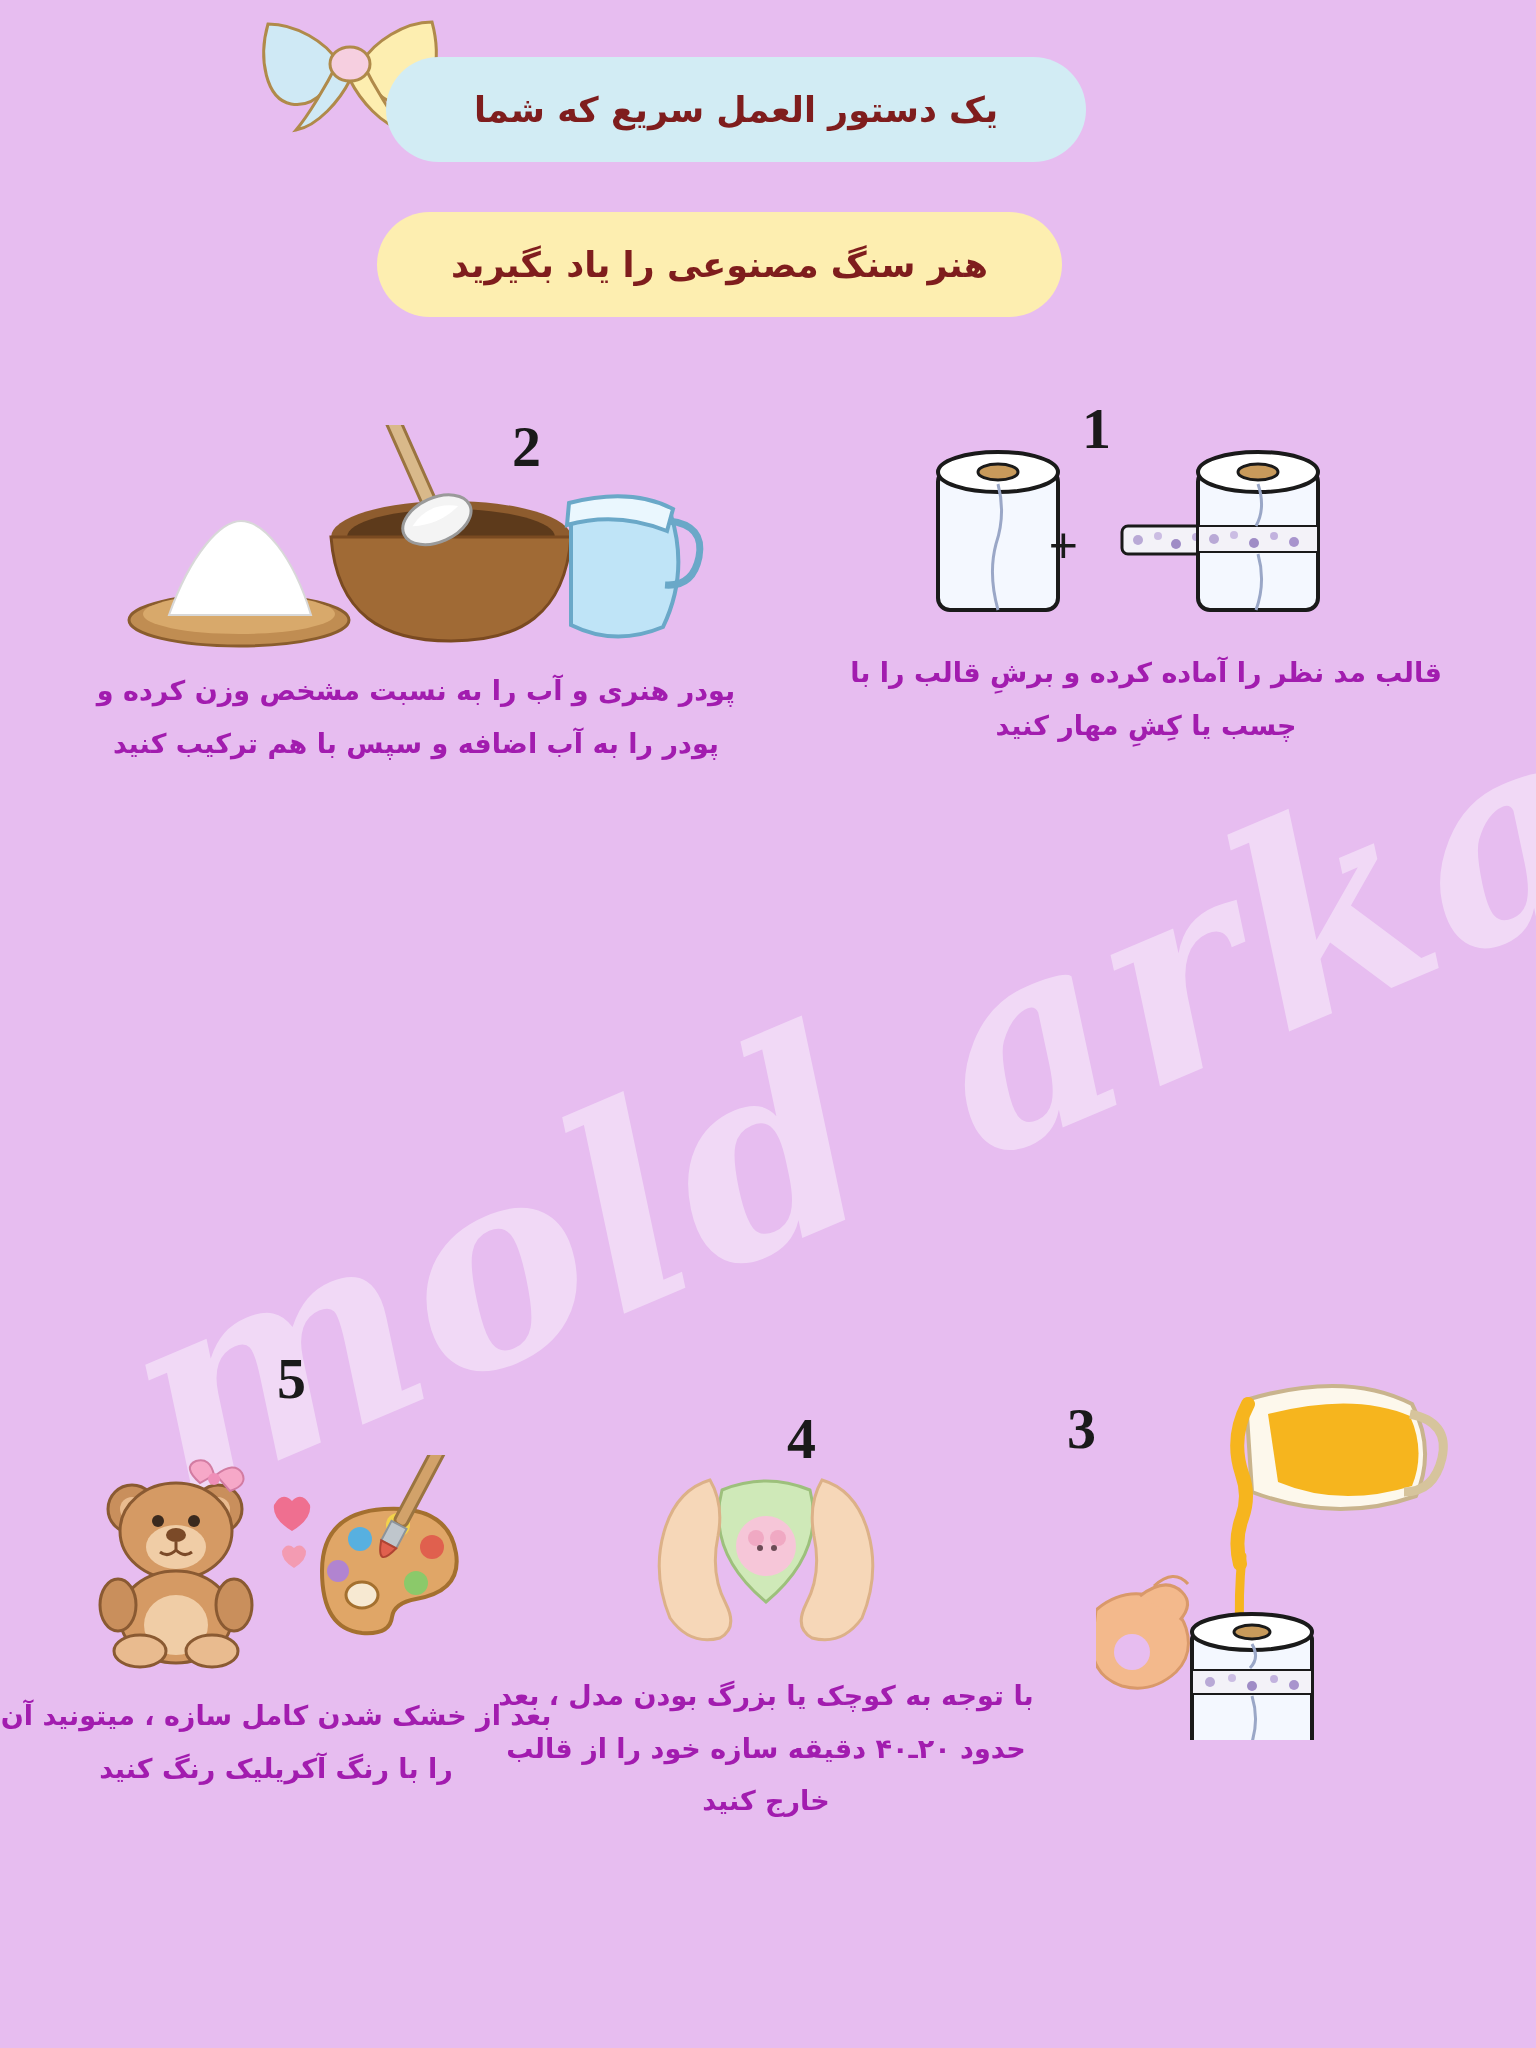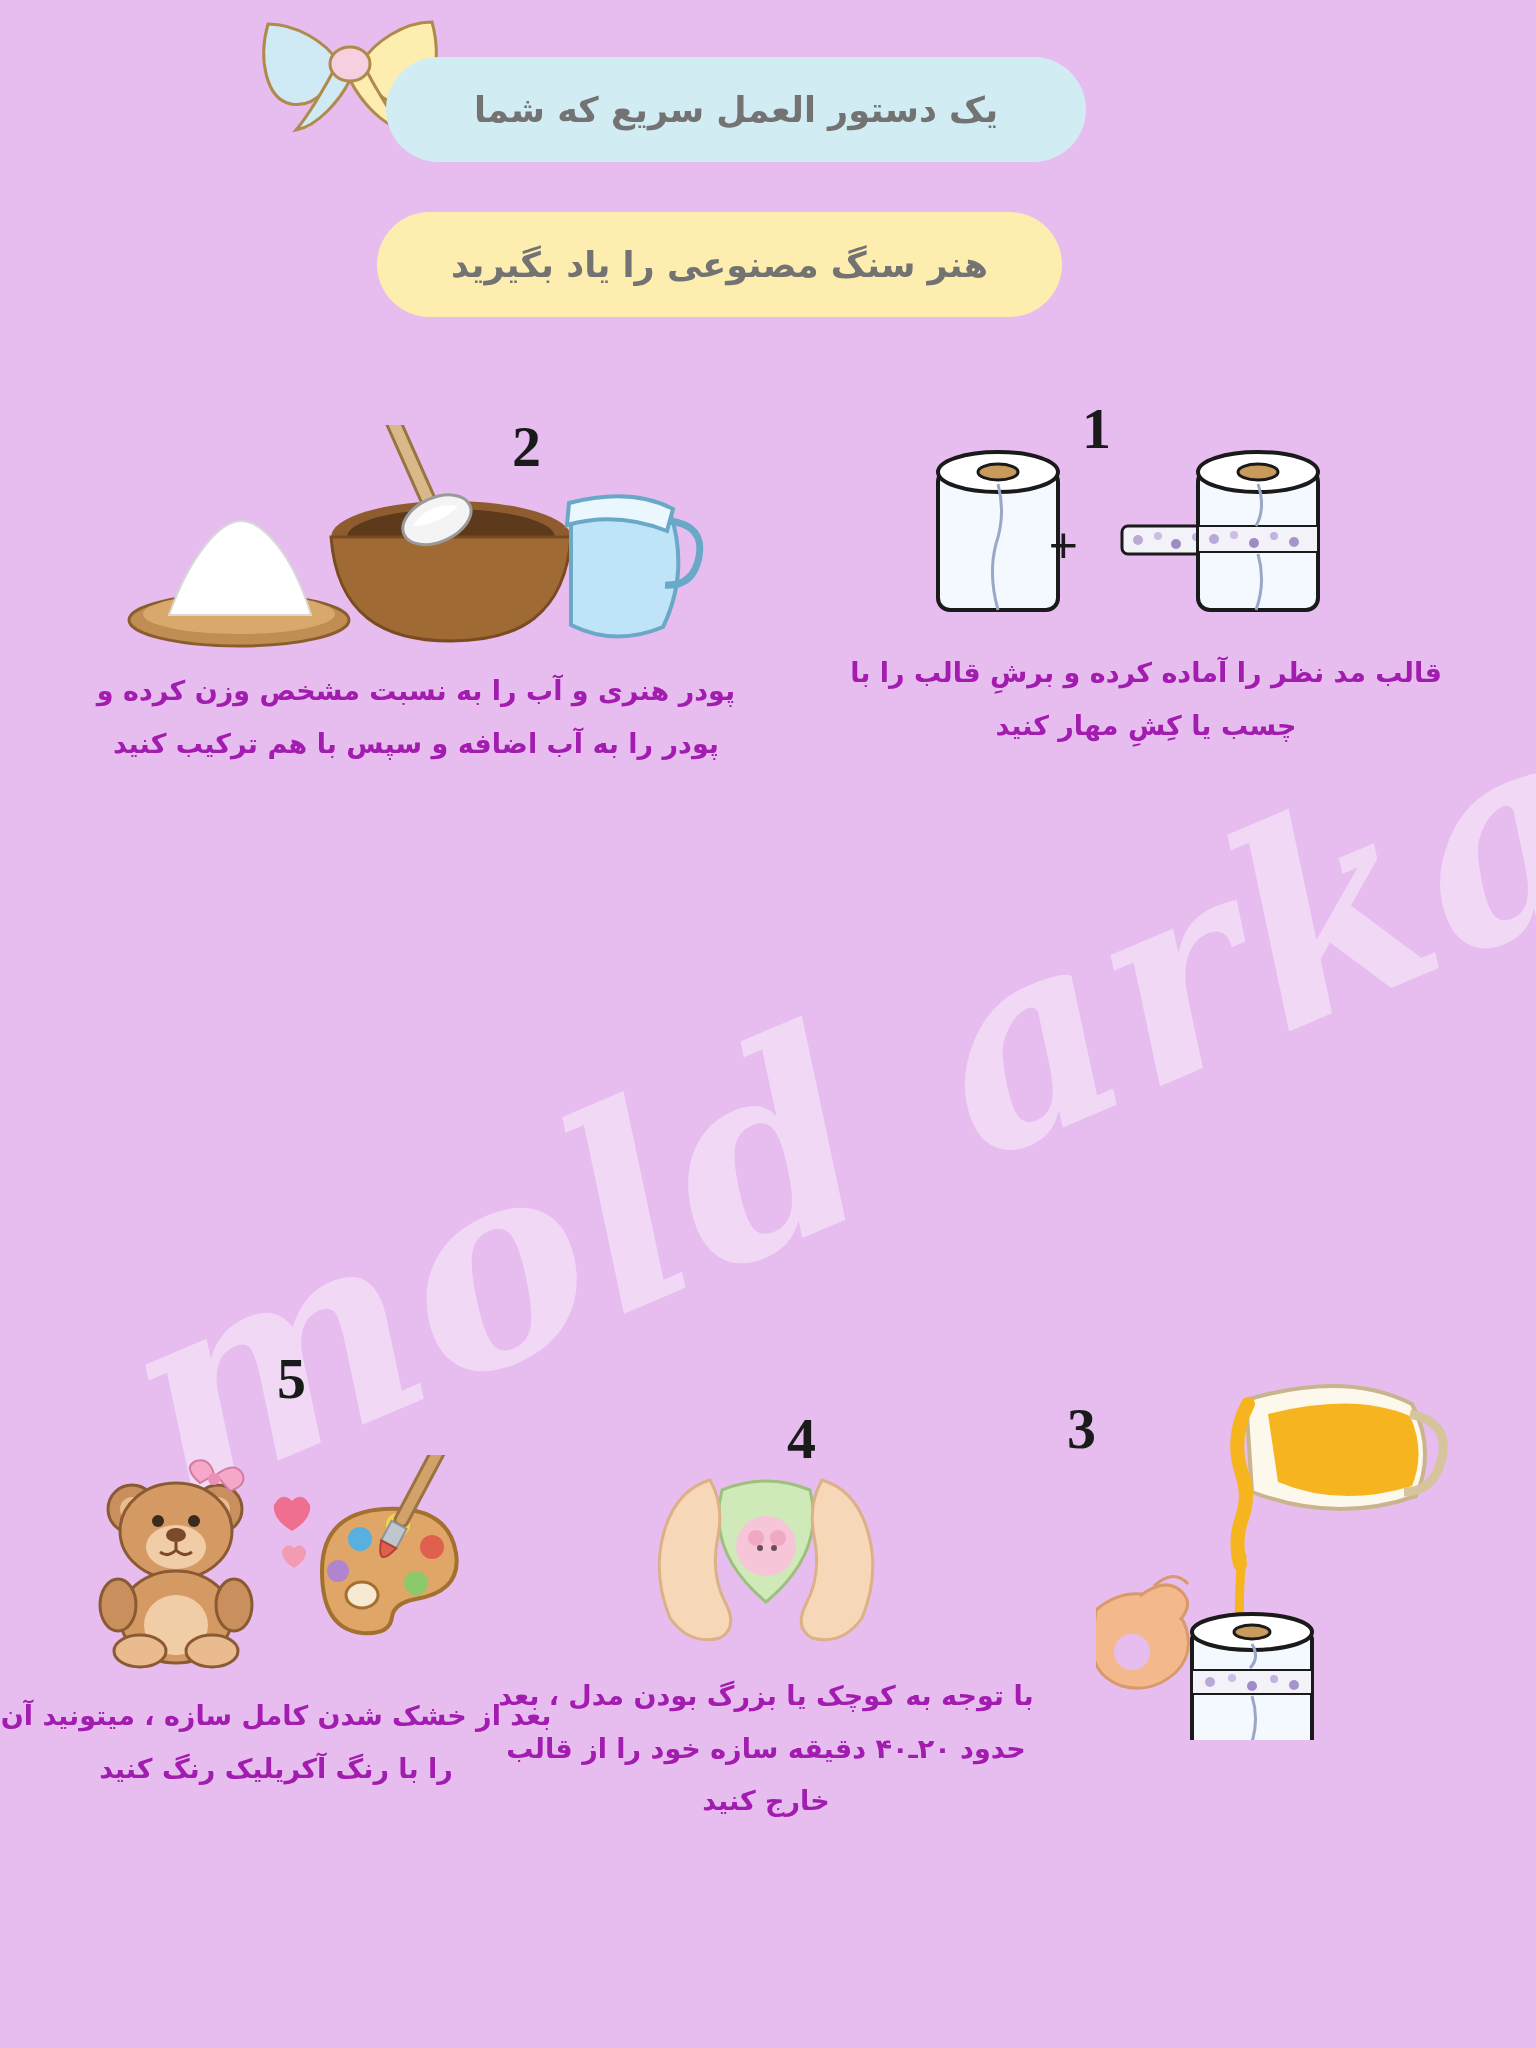--- a/index.html
+++ b/index.html
@@ -77,21 +77,21 @@
   .banner-2 {
     right: 474px;
     top: 212px;
     width: 685px;
     height: 105px;
     background: #fdeeb0;
   }
   .banner-text {
     font-size: 35px;
     font-weight: 700;
-    color: #737373;
+    color: #7f1d1d;
     white-space: nowrap;
     direction: rtl;
   }
 
   
   .row {
     position: absolute;
     width: 1536px;
   }
   .row-1 { top: 395px; height: 520px; }

